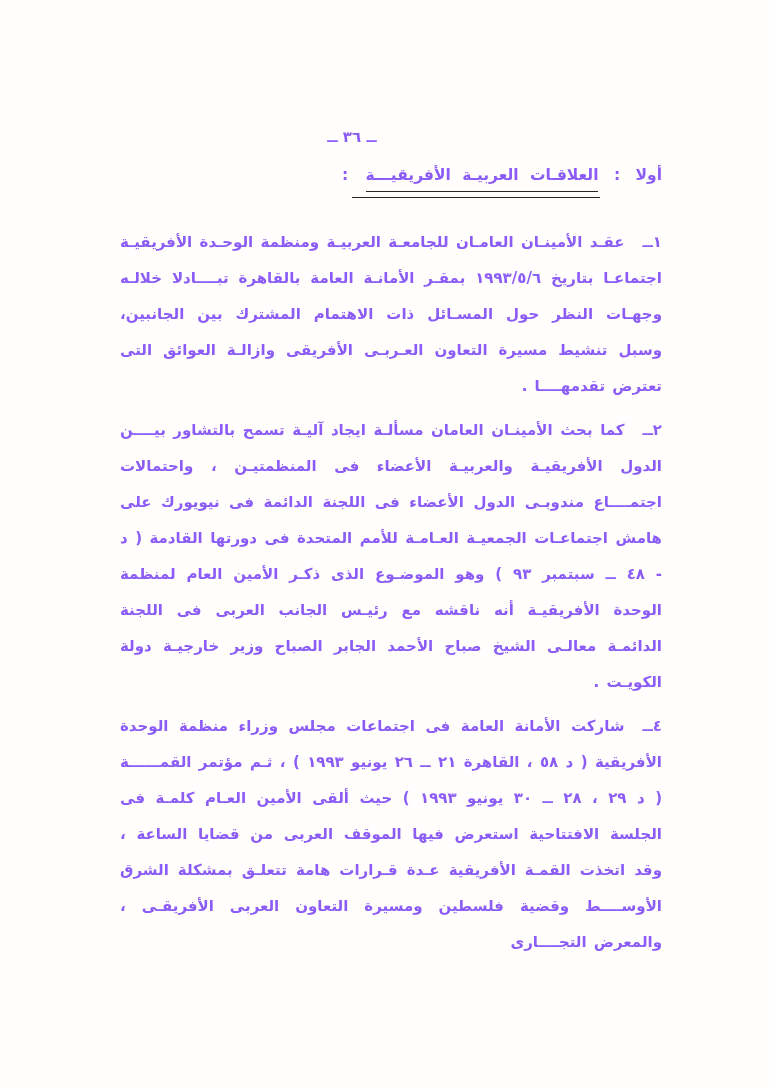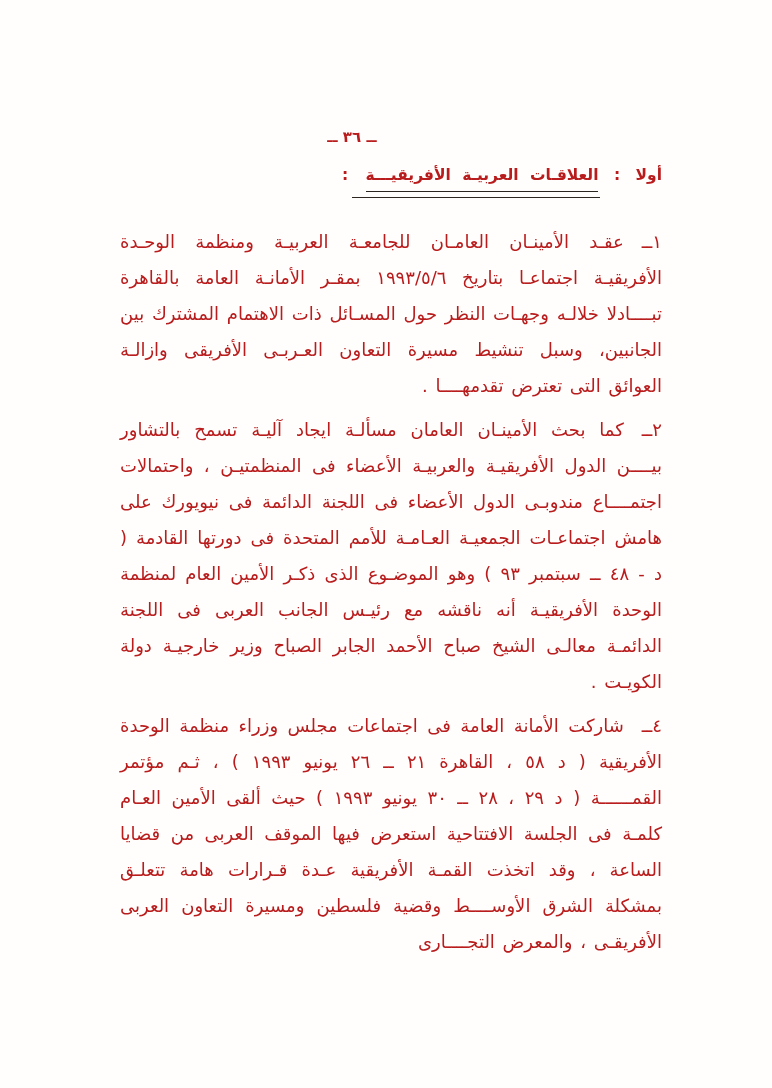--- a/index.html
+++ b/index.html
@@ -7,21 +7,21 @@
     padding: 0;
     background: #ffffff;
   }
   .page {
     position: relative;
     width: 772px;
     height: 1088px;
     background: #fffefc;
     overflow: hidden;
     font-family: "DejaVu Sans", sans-serif;
-    color: #b91c1c;
+    color: #8b5cf6;
   }
   .page-number {
     position: absolute;
     top: 128px;
     left: 292px;
     width: 120px;
     text-align: center;
     font-size: 15px;
     font-weight: bold;
     letter-spacing: 1px;
@@ -56,22 +56,22 @@
   }
   .heading-title::after {
     content: "";
     position: absolute;
     right: -2px;
     left: -14px;
     bottom: -7px;
     border-bottom: 1.6px solid #2b2720;
   }
   .para {
-    font-size: 18px;
-    font-weight: normal;
+    font-size: 15px;
+    font-weight: bold;
     line-height: 36px;
     text-align: justify;
     text-align-last: right;
     margin: 0 0 8px 0;
     word-spacing: 2px;
   }
   .para-num {
     display: inline-block;
     margin-left: 18px;
   }

